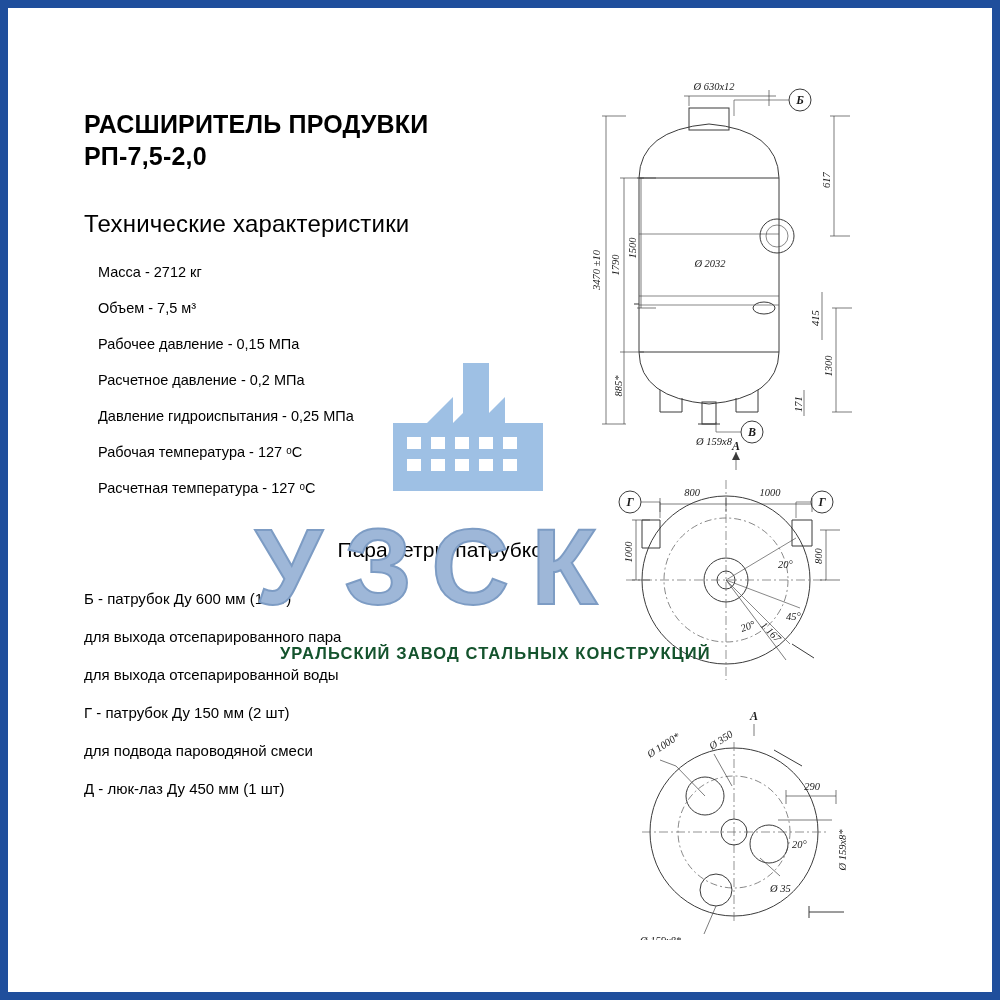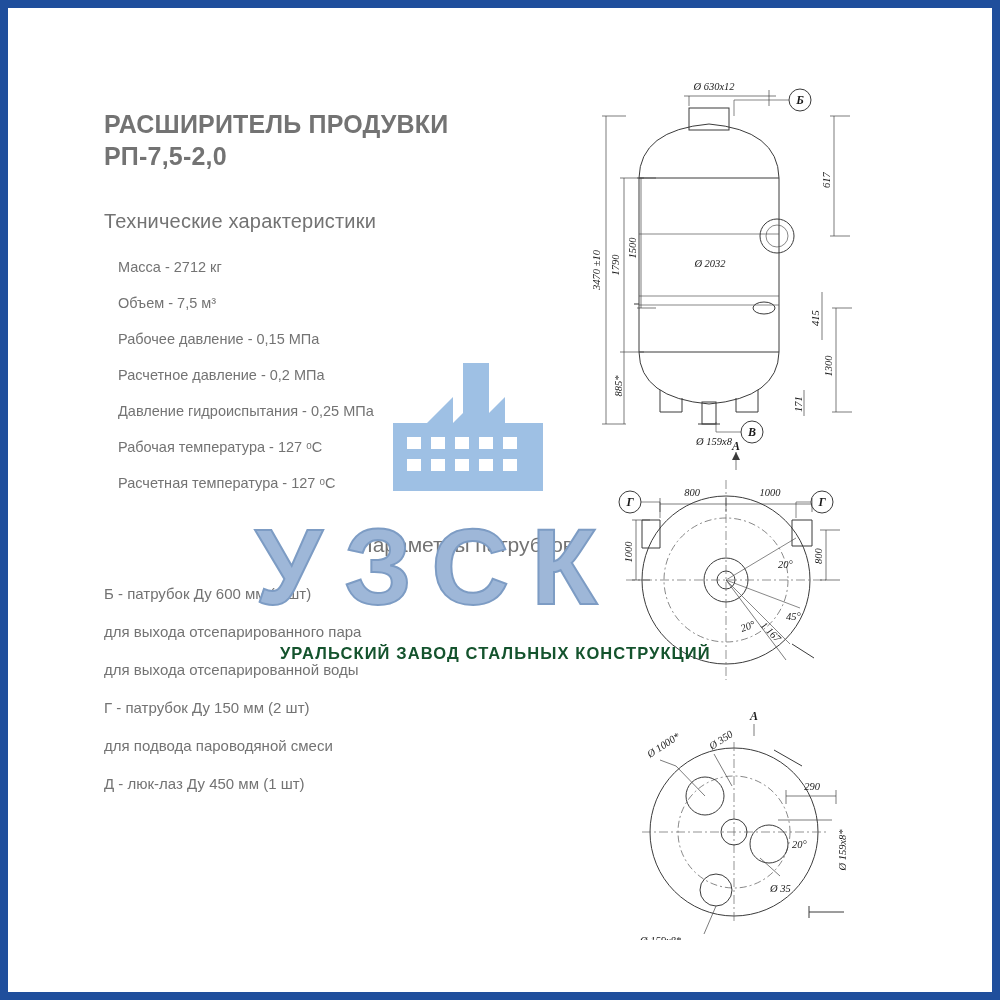--- a/index.html
+++ b/index.html
@@ -11,29 +11,29 @@
   }
   #page{
     position:absolute;left:8px;top:8px;
     width:984px;height:984px;
     background:#ffffff;
     overflow:hidden;
   }
 
   
   .left-col{
-    position:absolute;left:96px;top:100px;width:470px;
-    color:#737373;
+    position:absolute;left:76px;top:100px;width:470px;
+    color:#000000;
   }
   .title{
     font-size:25px;font-weight:bold;line-height:1.28;
     letter-spacing:0.2px;margin:0 0 0 0;
   }
   .subtitle{
-    font-size:20px;font-weight:normal;margin:38px 0 0 0;letter-spacing:.2px;
+    font-size:24px;font-weight:normal;margin:38px 0 0 0;letter-spacing:.2px;
   }
   .spec-list{list-style:none;margin:26px 0 0 14px;padding:0;}
   .spec-list li{font-size:14.5px;margin:0 0 20px 0;white-space:nowrap;}
   .section2{font-size:21px;margin:42px 0 0 0;text-align:right;}
   .nozzle-list{list-style:none;margin:28px 0 0 0;padding:0;}
   .nozzle-list li{font-size:15px;margin:0 0 21px 0;white-space:nowrap;}
 
   
   .wm{
     position:absolute;left:0;top:0;width:984px;height:984px;

